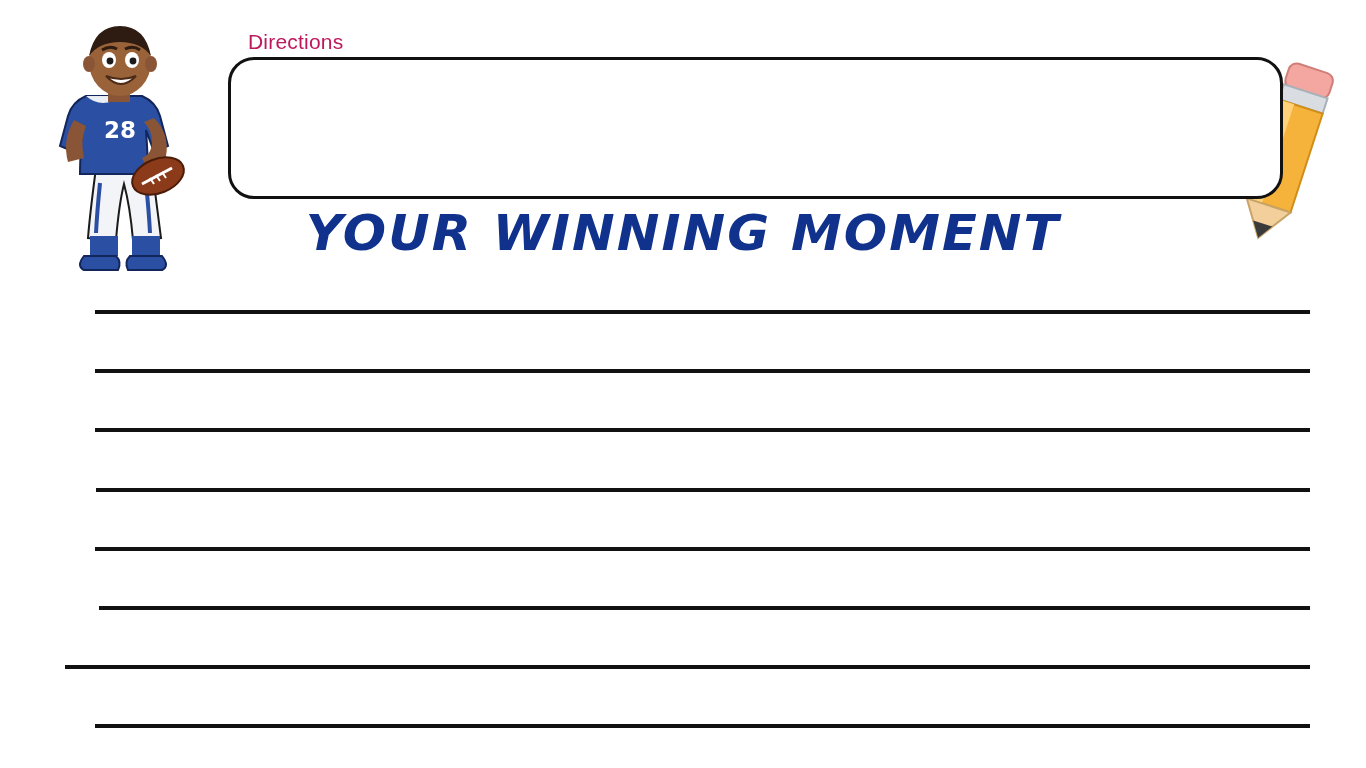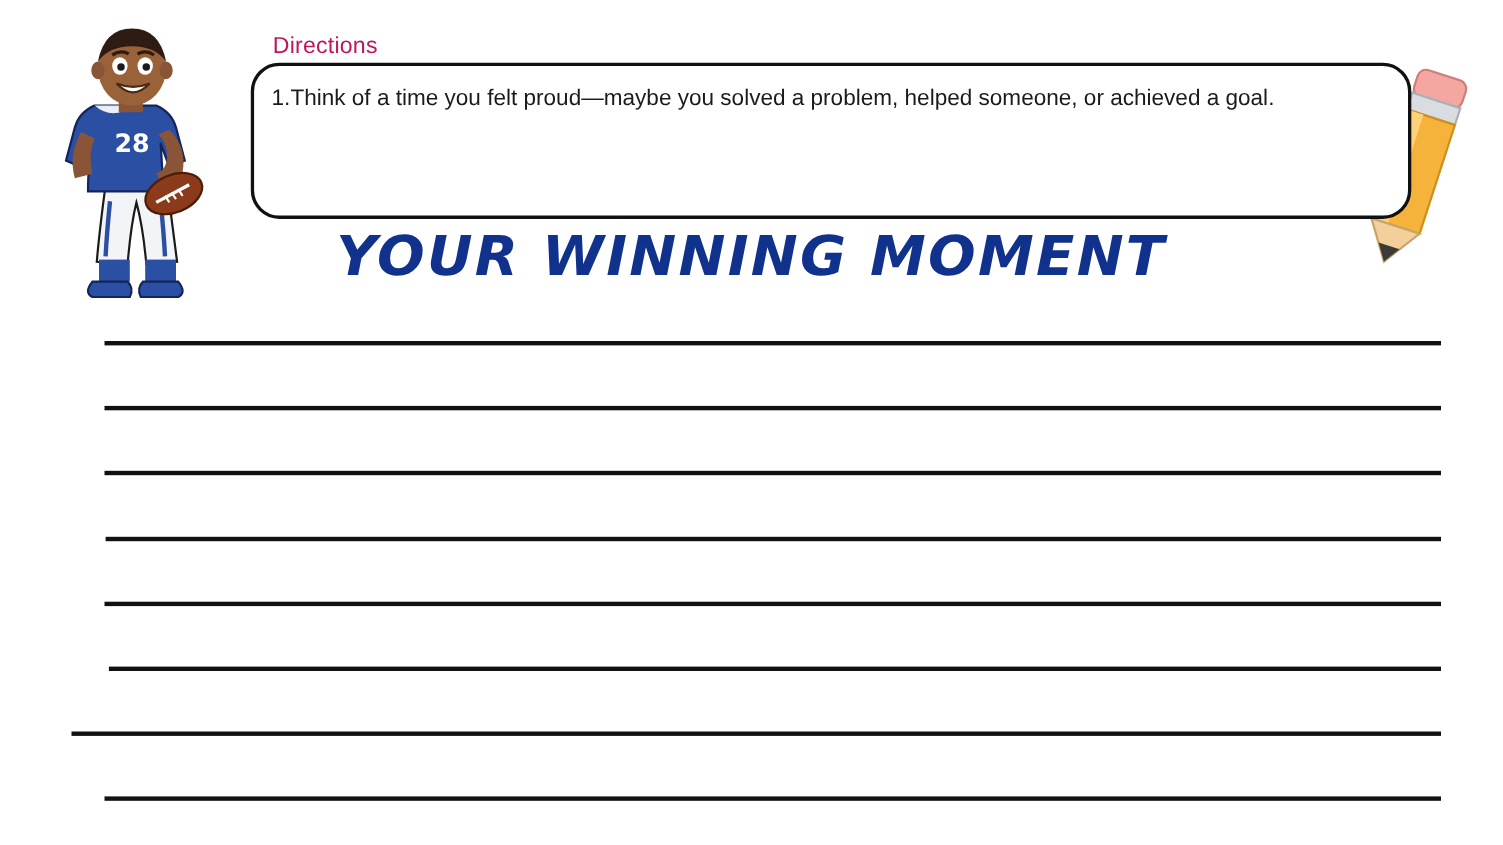--- a/index.html
+++ b/index.html
@@ -170,23 +170,20 @@
       <path d="M57 169 l10 15 l10 -15 z" fill="#3a3a3a"></path>
     </g>
   </svg>
 </div>
 
 <div id="directions-label">Directions</div>
 
 <div id="directions-box"></div>
 
 <ul id="directions-list">
-  <li>
-    <span class="num">1.</span><span>Think of a time you felt proud—maybe you solved a problem, helped someone, or achieved a goal.</span>
-  </li>
 </ul>
 
 <div id="title">Your Winning Moment</div>
 
 <div id="lines-container">
     <div class="rule" style="left: 95px; top: 310px; width: 1215px;"></div>
     <div class="rule" style="left: 95px; top: 369px; width: 1215px;"></div>
     <div class="rule" style="left: 95px; top: 428px; width: 1215px;"></div>
     <div class="rule" style="left: 96px; top: 488px; width: 1214px;"></div>
     <div class="rule" style="left: 95px; top: 547px; width: 1215px;"></div>

